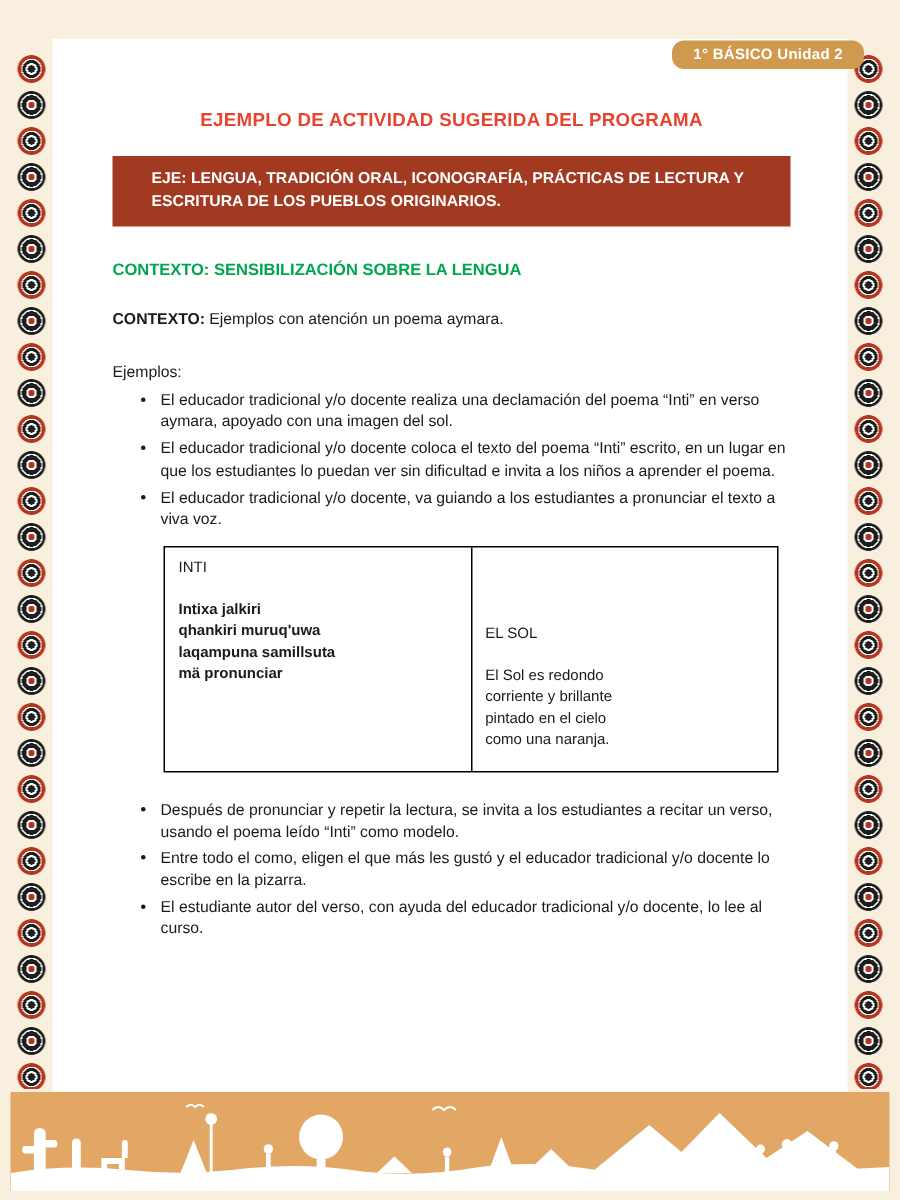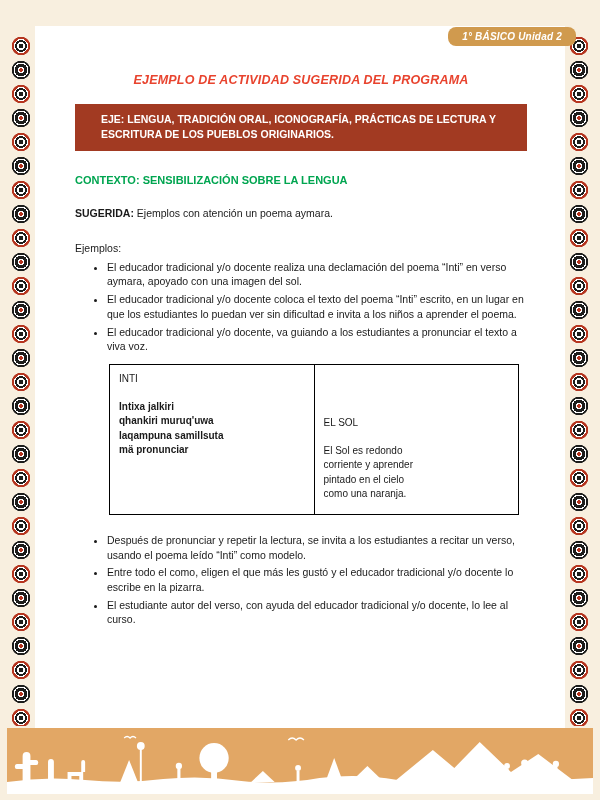--- a/index.html
+++ b/index.html
@@ -27,30 +27,29 @@
   .ornament-left{left:9px;}
   .ornament-right{right:9px;}
 
   
   .unit-tag{
     position:absolute;top:27px;right:24px;
     background:#d09a4e;color:#ffffff;
     font-size:10px;font-weight:bold;
     padding:4px 14px;border-radius:8px;
     letter-spacing:.2px;
-    font-style:italic;
   }
 
   .content{
     position:absolute;left:75px;right:73px;top:66px;
     font-size:10.5px;line-height:1.4;
   }
   .doc-title{
     text-align:center;color:#e8432e;font-weight:bold;
-    font-size:12.5px;margin:6px 0 14px 0;letter-spacing:.2px;font-style:italic;
+    font-size:12.5px;margin:6px 0 14px 0;letter-spacing:.2px;
   }
   .eje-banner{
     background:#a23a22;color:#ffffff;font-weight:bold;
     font-size:10.5px;line-height:1.5;
     padding:8px 26px;margin-bottom:22px;
   }
   .contexto{
     color:#00a550;font-weight:bold;font-size:11px;margin-bottom:18px;
   }
   .actividad{margin-bottom:20px;}
@@ -88,21 +87,21 @@
 <div class="unit-tag">1° BÁSICO Unidad 2</div>
 
 <div class="content">
   <div class="doc-title">EJEMPLO DE ACTIVIDAD SUGERIDA DEL PROGRAMA</div>
 
   <div class="eje-banner">EJE: LENGUA, TRADICIÓN ORAL, ICONOGRAFÍA, PRÁCTICAS DE LECTURA Y ESCRITURA DE LOS PUEBLOS ORIGINARIOS.</div>
 
   <div class="contexto">CONTEXTO: SENSIBILIZACIÓN SOBRE LA LENGUA</div>
 
   <div class="actividad">
-    <span class="lbl">SUGERIDA:</span><span> Ejemplos con atención un poema aymara.</span>
+    <span class="lbl">CONTEXTO:</span><span> Ejemplos con atención un poema aymara.</span>
   </div>
 
   <div class="ejemplos-label">Ejemplos:</div>
 
   <ul class="bullets">
     <li>El educador tradicional y/o docente realiza una declamación del poema “Inti” en verso aymara, apoyado con una imagen del sol.</li>
     <li>El educador tradicional y/o docente coloca el texto del poema “Inti” escrito, en un lugar en que los estudiantes lo puedan ver sin dificultad e invita a los niños a aprender el poema.</li>
     <li>El educador tradicional y/o docente, va guiando a los estudiantes a pronunciar el texto a viva voz.</li>
   </ul>
 
@@ -110,21 +109,21 @@
     <div class="col col-left">
       <div class="th">INTI</div>
       <div class="line bold">Intixa jalkiri</div>
       <div class="line bold">qhankiri muruq'uwa</div>
       <div class="line bold">laqampuna samillsuta</div>
       <div class="line bold">mä pronunciar</div>
     </div>
     <div class="col col-right">
       <div class="th">EL SOL</div>
       <div class="line">El Sol es redondo</div>
-      <div class="line">corriente y aprender</div>
+      <div class="line">corriente y brillante</div>
       <div class="line">pintado en el cielo</div>
       <div class="line">como una naranja.</div>
     </div>
   </div>
 
   <ul class="bullets">
     <li>Después de pronunciar y repetir la lectura, se invita a los estudiantes a recitar un verso, usando el poema leído “Inti” como modelo.</li>
     <li>Entre todo el como, eligen el que más les gustó y el educador tradicional y/o docente lo escribe en la pizarra.</li>
     <li>El estudiante autor del verso, con ayuda del educador tradicional y/o docente, lo lee al curso.</li>
   </ul>

